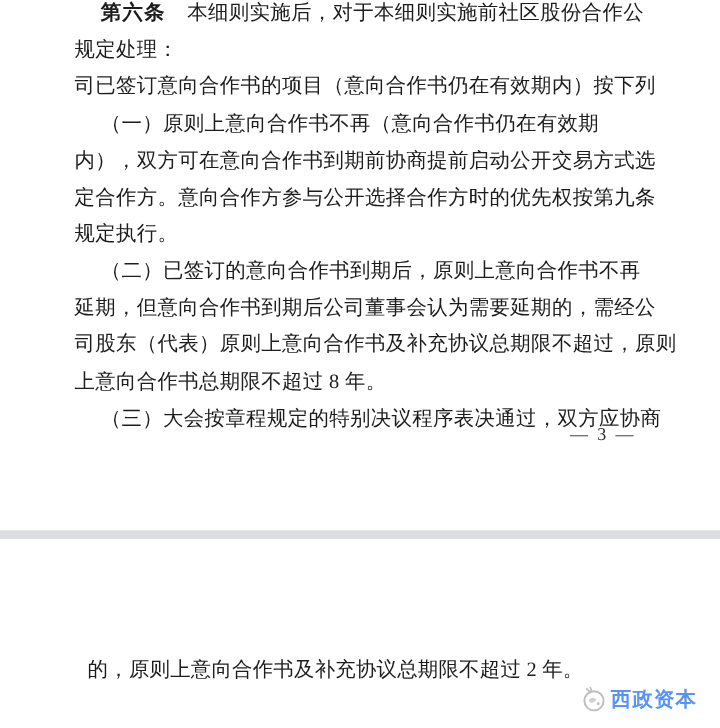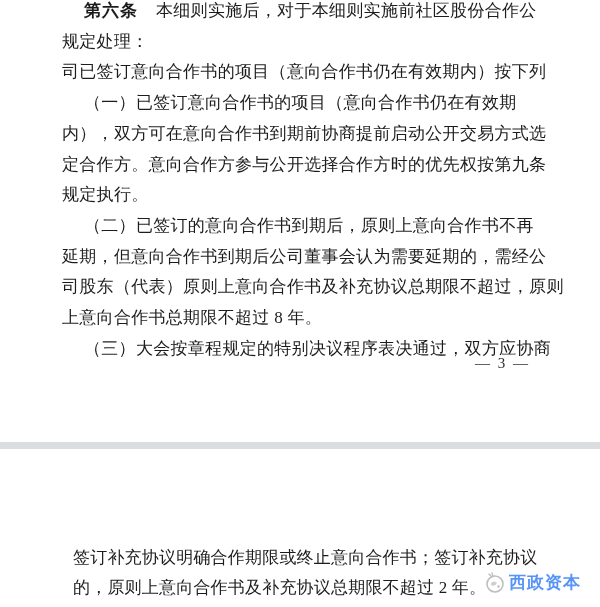--- a/index.html
+++ b/index.html
@@ -79,37 +79,36 @@
 <body>
 
 <div class="screen" style="color: rgb(28, 28, 28);">
 
   <section class="page-top">
     <div class="line indent">
       <span class="heading">第六条</span><span class="heading-gap"></span><span>本细则实施后，对于本细则实施前社区股份合作公</span>
     </div>
     <div class="line">规定处理：</div>
     <div class="line">司已签订意向合作书的项目（意向合作书仍在有效期内）按下列</div>
-    <div class="line indent">（一）已签订意向合作书的项目（意向合作书仍在有效期</div>
+    <div class="line indent">（一）原则上意向合作书不再（意向合作书仍在有效期</div>
     <div class="line">内），双方可在意向合作书到期前协商提前启动公开交易方式选</div>
     <div class="line">定合作方。意向合作方参与公开选择合作方时的优先权按第九条</div>
     <div class="line">规定执行。</div>
     <div class="line indent">（二）已签订的意向合作书到期后，原则上意向合作书不再</div>
     <div class="line">延期，但意向合作书到期后公司董事会认为需要延期的，需经公</div>
     <div class="line">司股东（代表）原则上意向合作书及补充协议总期限不超过，原则</div>
     <div class="line">上意向合作书总期限不超过 8 年。</div>
     <div class="line indent">（三）大会按章程规定的特别决议程序表决通过，双方应协商</div>
   </section>
 
   <div class="page-number" style="color: rgb(42, 42, 42);">— 3 —</div>
 
   <div class="divider-band" style="background: rgb(220, 221, 224);"></div>
 
   <section class="page-bottom">
-    <div class="line">签订补充协议明确合作期限或终止意向合作书；签订补充协议</div>
     <div class="line">的，原则上意向合作书及补充协议总期限不超过 2 年。</div>
   </section>
 
   <div class="watermark">
     <span class="wm-icon">
       <svg width="23" height="24" viewBox="0 0 23 24">
         <circle cx="12" cy="14" r="8" fill="none" stroke="#b2b3b6" stroke-width="1.6"></circle>
         <path d="M6 4 L9 7 M9 3 L10 6" fill="none" stroke="#b2b3b6" stroke-width="1.4" stroke-linecap="round"></path>
         <path d="M8 13 q3 -3 6 0 q-2 4 -6 2 z" fill="#c6c7ca" stroke="none"></path>
         <circle cx="15.5" cy="16.5" r="1.2" fill="#b2b3b6"></circle>

